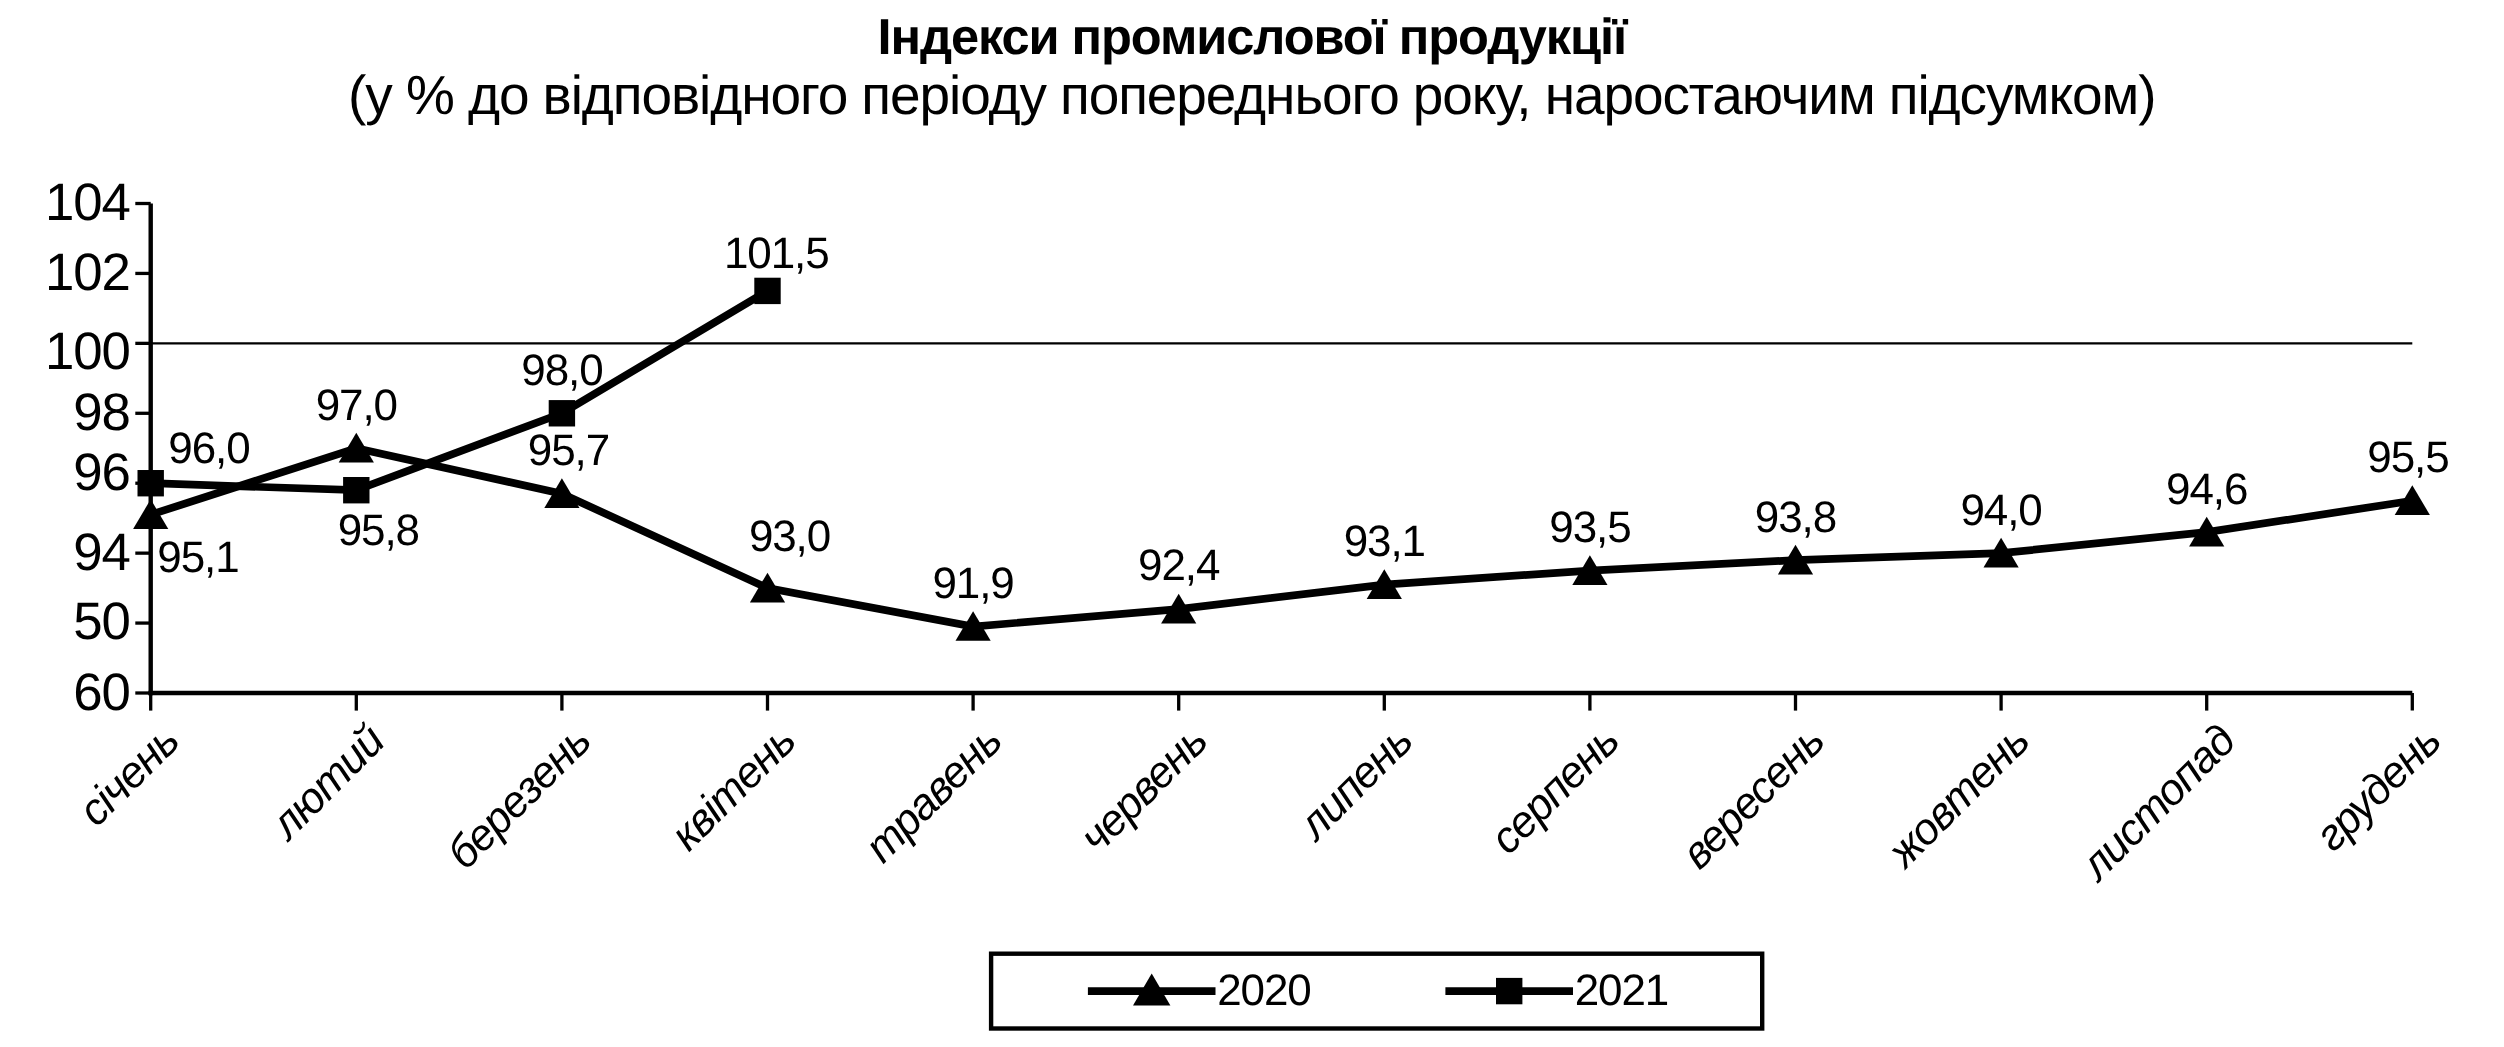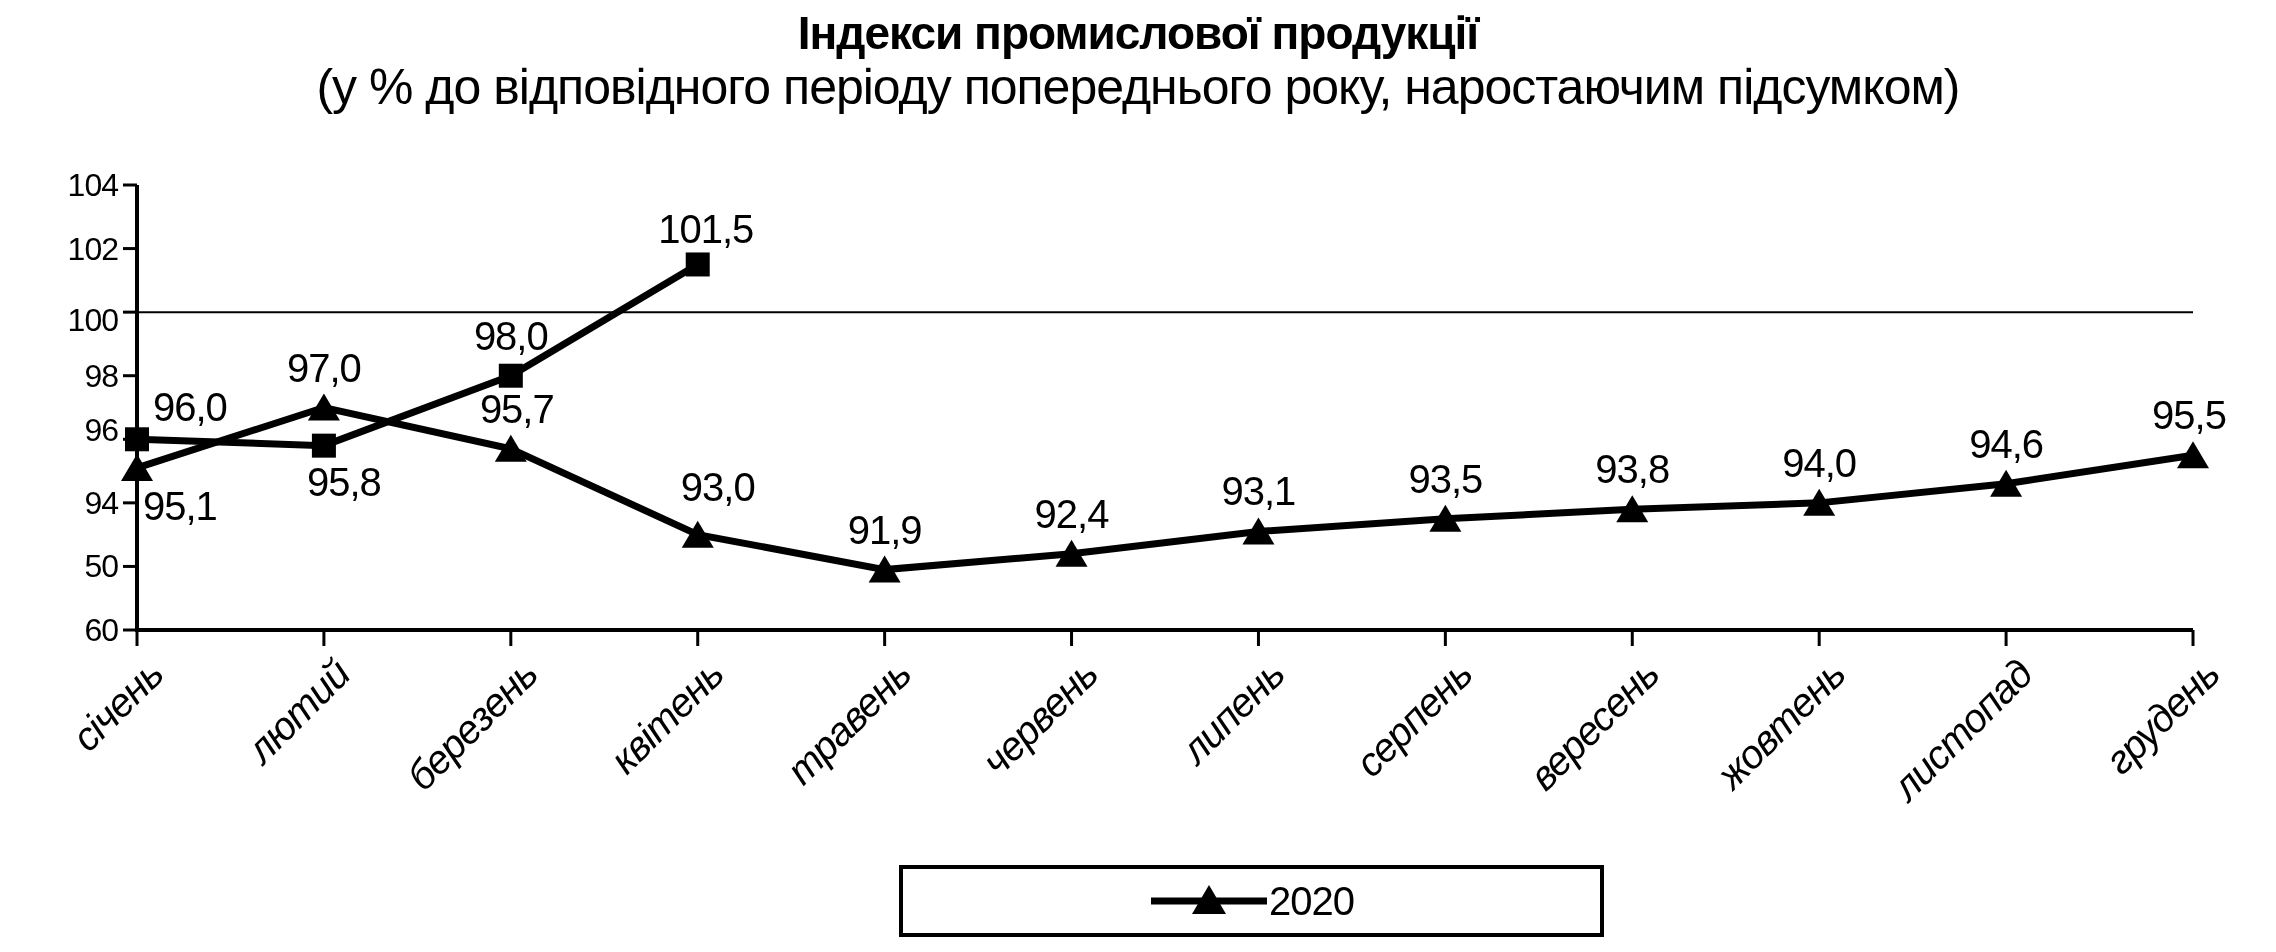--- a/index.html
+++ b/index.html
@@ -17,21 +17,21 @@
     letter-spacing:-1px;white-space:nowrap;
   }
   .chart-subtitle{
     position:absolute;top:58px;left:0;width:2276px;
     text-align:center;font-size:50px;font-weight:400;
     letter-spacing:-1px;white-space:nowrap;
   }
   #plot-svg{position:absolute;top:0;left:0;}
   .ytick-label{
     position:absolute;right:0;
-    font-size:32px;line-height:42px;letter-spacing:-1px;
+    font-size:48px;line-height:42px;letter-spacing:-1px;
     text-align:right;white-space:nowrap;
   }
   .xtick-label{
     position:absolute;
     font-size:40px;line-height:42px;letter-spacing:-1px;
     font-style:italic;white-space:nowrap;
     transform:rotate(-45deg);
     transform-origin:100% 0;
   }
   .data-label{
@@ -141,15 +141,22 @@
     </div>
 
   <div class="legend-box">
     <div class="legend-entry">
       <svg width="120" height="44">
         <line x1="2" y1="22" x2="118" y2="22" stroke="#000" stroke-width="7"></line>
         <polygon points="60,6 77,35 43,35" fill="#000"></polygon>
       </svg>
       <span class="legend-label">2020</span>
     </div>
+    <div class="legend-entry">
+      <svg width="120" height="44">
+        <line x1="2" y1="22" x2="118" y2="22" stroke="#000" stroke-width="7"></line>
+        <rect x="48" y="10" width="24" height="24" fill="#000"></rect>
+      </svg>
+      <span class="legend-label">2021</span>
+    </div>
   </div>
 
 </div>
 
 </body></html>

